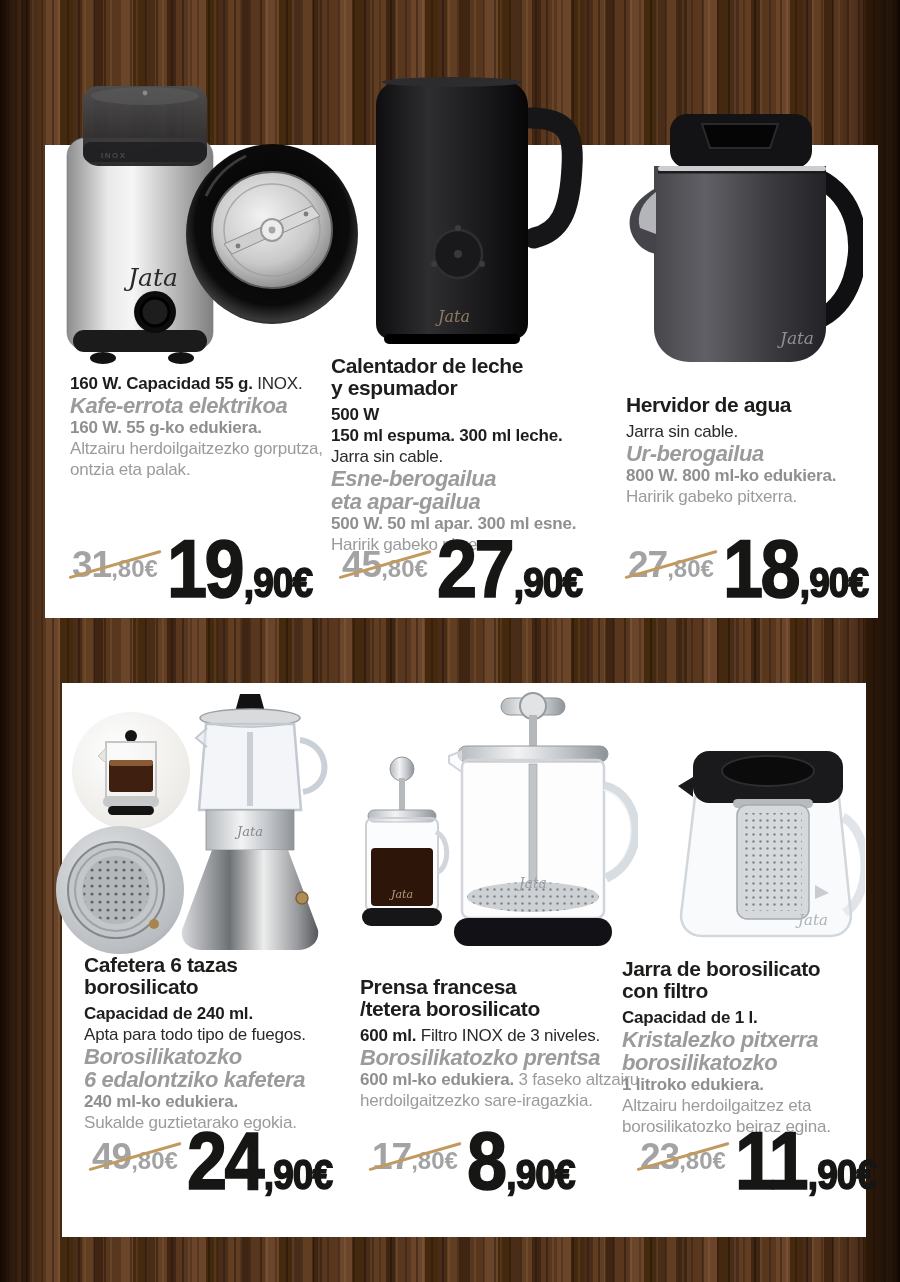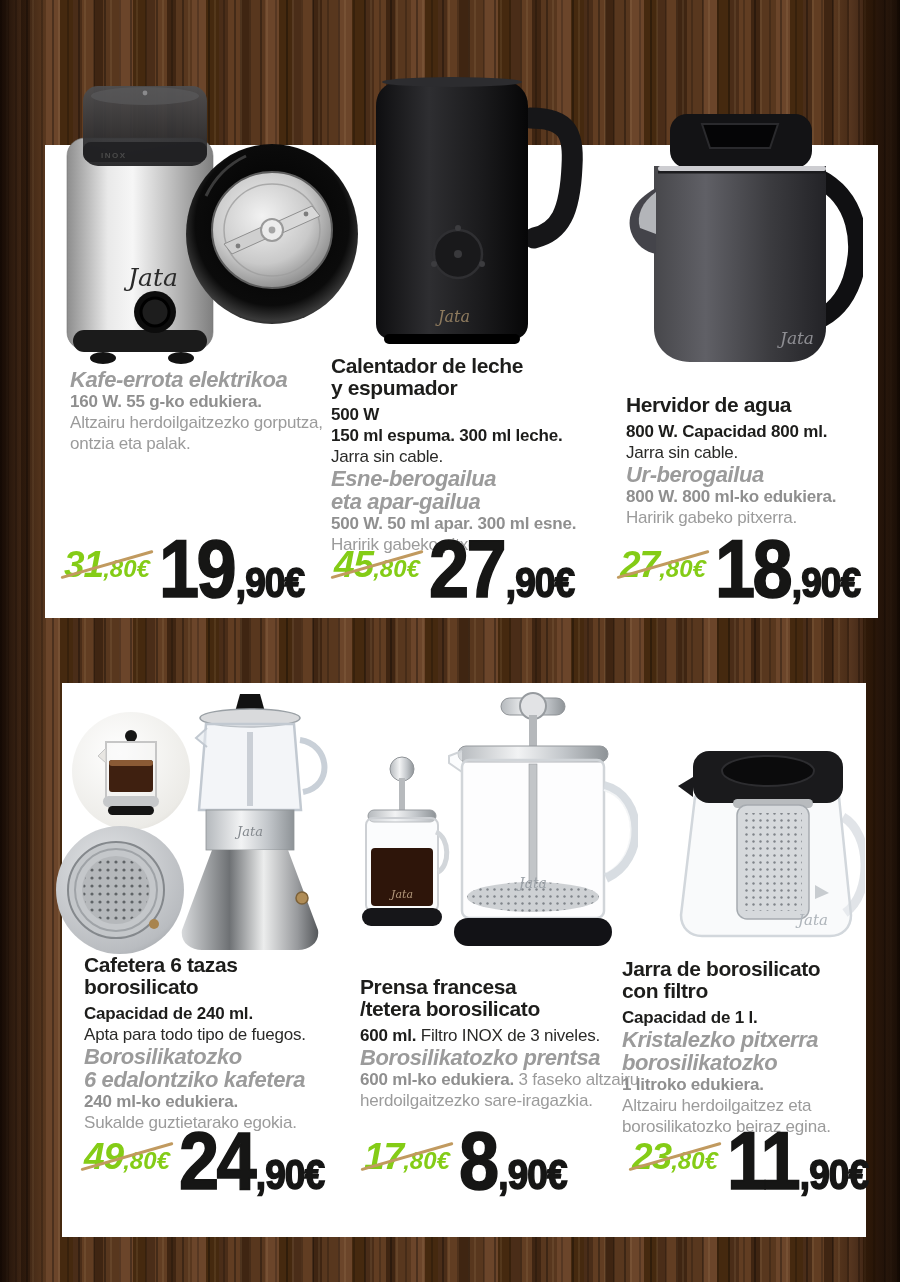--- a/index.html
+++ b/index.html
@@ -27,21 +27,21 @@
   .card{position:absolute;z-index:3;color:#1d1d1b;}
   .t-es{font-size:21px;line-height:22px;font-weight:700;letter-spacing:-.4px;color:#1d1d1b;}
   .specs{margin-top:5px;}
   .s-b{font-size:17px;line-height:21px;font-weight:700;letter-spacing:-.2px;color:#1d1d1b;}
   .s-r{font-size:17px;line-height:21px;font-weight:400;letter-spacing:-.2px;color:#2a2a28;}
   .t-eu{font-size:22px;line-height:23px;font-weight:700;letter-spacing:-.4px;color:#9b9b9b;font-style:italic;}
   .eu-specs{}
   .s-eb{font-size:17px;line-height:21px;font-weight:700;letter-spacing:-.2px;color:#8f8f8f;}
   .s-er{font-size:17px;line-height:21px;font-weight:400;letter-spacing:-.2px;color:#9b9b9b;}
   .price{position:absolute;z-index:3;display:flex;align-items:flex-start;gap:9px;}
-  .old{position:relative;font-style:italic;font-weight:700;color:#84cc16;font-size:37px;line-height:1;margin-top:8px;letter-spacing:-1px;white-space:nowrap;}
+  .old{position:relative;font-weight:700;color:#a3a3a3;font-size:37px;line-height:1;margin-top:8px;letter-spacing:-1px;white-space:nowrap;margin-left:8px;}
   .odec{font-size:24px;letter-spacing:0;}
   .strike{position:absolute;left:-6%;top:46%;width:112%;height:3px;background:#c19a5f;transform:rotate(-16deg);border-radius:2px;}
   .new{display:flex;align-items:flex-end;transform:scaleX(.88);transform-origin:left top;color:#161615;-webkit-text-stroke:1.6px #161615;white-space:nowrap;}
   .nint{font-size:82px;font-weight:700;line-height:.76;letter-spacing:-3px;}
   .ndec{font-size:42px;font-weight:700;line-height:.82;letter-spacing:-1px;margin-left:2px;}
   svg{display:block;}
   .jata{font-family:"DejaVu Serif","Liberation Serif",serif;font-style:italic;}
 </style>
 </head>
 <body>
@@ -271,20 +271,23 @@
   <ellipse cx="123" cy="38" rx="46" ry="15" fill="#0b0b0c" stroke="#2d2d30" stroke-width="2"></ellipse>
   <rect x="88" y="66" width="80" height="9" rx="4.5" fill="#b8bbbe"></rect>
   <rect x="92" y="72" width="72" height="114" rx="10" fill="#d6d9dc" stroke="#a6abb0" stroke-width="1.5"></rect>
   <rect x="99" y="80" width="58" height="98" fill="url(#holesB)"></rect>
   <path d="M170,152 l14,8 -14,6" fill="#c8ccd0"></path>
   <text x="168" y="192" text-anchor="middle" class="jata" font-size="15" fill="#aeb4ba">Jata</text>
 </svg>
 </div>
 
 <div class="card" style="left:70px;top:368px;width:258px">
+  <div class="specs">
+    <div class="s-b"><span>160 W. Capacidad 55 g.</span><span class="s-r"> INOX.</span></div>
+  </div>
   <div class="t-eu">
     <div>Kafe-errota elektrikoa</div>
   </div>
   <div class="eu-specs">
     <div class="s-eb">160 W. 55 g-ko edukiera.</div>
     <div class="s-er">Altzairu herdoilgaitzezko gorputza, ontzia eta palak.</div>
   </div>
 </div>
 
 <div class="card" style="left:331px;top:355px;width:285px">
@@ -305,21 +308,20 @@
     <div class="s-eb">500 W. 50 ml apar. 300 ml esne.</div>
     <div class="s-er">Haririk gabeko pitxerra.</div>
   </div>
 </div>
 
 <div class="card" style="left:626px;top:394px;width:252px">
   <div class="t-es">
     <div>Hervidor de agua</div>
   </div>
   <div class="specs">
-    <div class="s-b">800 W. Capacidad 800 ml.</div>
     <div class="s-r">Jarra sin cable.</div>
   </div>
   <div class="t-eu">
     <div>Ur-berogailua</div>
   </div>
   <div class="eu-specs">
     <div class="s-eb">800 W. 800 ml-ko edukiera.</div>
     <div class="s-er">Haririk gabeko pitxerra.</div>
   </div>
 </div>

